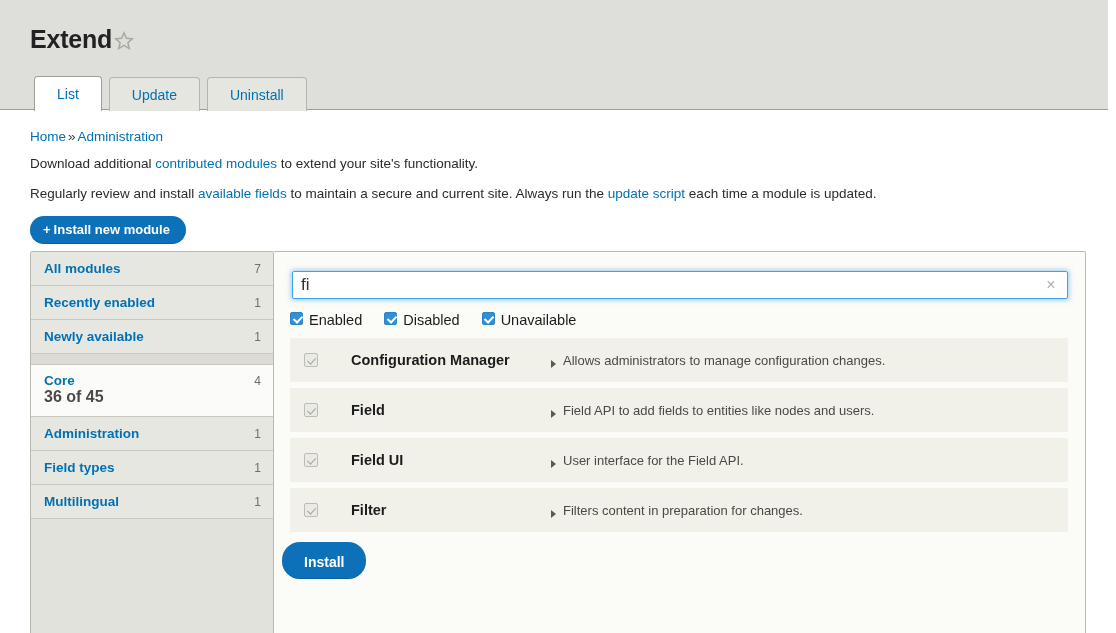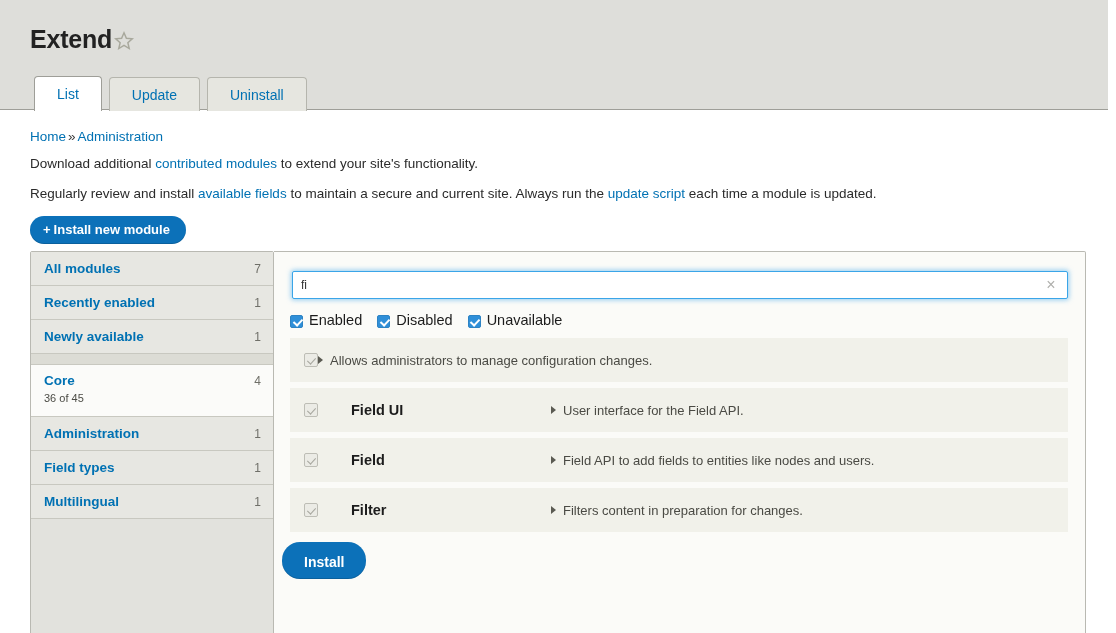--- a/index.html
+++ b/index.html
@@ -107,56 +107,56 @@
   .side-item .label { font-size:13.5px; font-weight:bold; color:#0071b3; }
   .side-item .count { font-size:12px; color:#6f6f68; }
   .side-gap { height:11px; background:#dcdcd5; border-bottom:1px solid #c8c8c0; }
   .side-item.active {
     background:#fbfbf9;
     height:52px;
     align-items:flex-start;
     padding-top:8px;
   }
   .side-item.active .label { display:block; }
-  .side-item.active .sub { font-size:11px; color:#4b4b45; font-weight:normal; margin-top:18px; }
+  .side-item.active .sub { font-size:16px; color:#4b4b45; font-weight:bold; margin-top:18px; }
   .side-item.active .count { margin-top:1px; }
   .side-fill { background:#e2e2dd; height:100px; }
 
   
   .pane {
     position:absolute; left:244px; top:0;
     width:812px; height:464px;
     background:#fbfbf8;
     border:1px solid #b9b9b2;
     border-left:none;
     border-radius:0 2px 2px 0;
   }
 
   .search-wrap { position:absolute; left:18px; top:19px; width:776px; height:28px; }
   .search-input {
     width:100%; height:28px;
     border:1px solid #3aa5e8;
     border-radius:2px;
     background:#fff;
-    font-size:12px; color:#333;
+    font-size:17px; color:#333;
     padding: 0 20px 0 8px;
     outline:none;
     box-shadow: 0 0 5px 1px rgba(60,165,235,0.55);
     font-family:"Liberation Sans", sans-serif;
   }
   .search-clear {
     position:absolute; right:8px; top:5px;
     width:18px; height:18px;
     color:#b0b0ad; font-size:16px; line-height:18px; text-align:center;
     cursor:pointer; background:none; border:none; padding:0;
     font-family:"Liberation Sans", sans-serif;
   }
 
   .filters { position:absolute; left:16px; top:60px; display:flex; align-items:center; }
-  .filter-opt { display:flex; align-items:flex-end; margin-right:15px; cursor:pointer; }
+  .filter-opt { display:flex; align-items:flex-start; margin-right:22px; cursor:pointer; }
   .cb-blue {
     width:13px; height:13px; border-radius:2px;
     background:#2f8fd8; border:1px solid #2d83c4;
     position:relative; flex:none;
   }
   .cb-blue::after {
     content:""; position:absolute; left:3.5px; top:1px;
     width:4px; height:7px; border:solid #fff;
     border-width:0 2px 2px 0; transform: rotate(43deg);
   }
@@ -176,21 +176,21 @@
   }
   .cb-dis::after {
     content:""; position:absolute; left:4px; top:1.5px;
     width:4px; height:7px; border:solid #a6a69e;
     border-width:0 1.5px 1.5px 0; transform: rotate(43deg);
   }
   .mname {
     margin-left:33px; width:200px; flex:none;
     font-size:14.5px; font-weight:bold; color:#1c1c1c;
   }
-  .mdesc { display:flex; align-items:center; font-size:13px; color:#4a4a44; }
+  .mdesc { display:flex; align-items:flex-end; font-size:13px; color:#4a4a44; }
   .tri {
     width:0; height:0; flex:none;
     border-left:5px solid #5a5a52;
     border-top:4px solid transparent;
     border-bottom:4px solid transparent;
     margin-right:7px;
     cursor:pointer;
   }
 
   .install-btn {
@@ -298,43 +298,44 @@
           </label>
           <label class="filter-opt">
             <span class="cb-blue"></span>
             <span class="ftext">Unavailable</span>
           </label>
         </div>
 
         <div class="rows">
           <div class="mrow">
             <span class="cb-dis"></span>
+            <span class="mname">Configuration Manager</span>
             <span class="mdesc">
               <span class="tri"></span>
               <span>Allows administrators to manage configuration changes.</span>
+            </span>
+          </div>
+          <div class="mrow">
+            <span class="cb-dis"></span>
+            <span class="mname">Field</span>
+            <span class="mdesc">
+              <span class="tri"></span>
+              <span>Field API to add fields to entities like nodes and users.</span>
             </span>
           </div>
           <div class="mrow">
             <span class="cb-dis"></span>
             <span class="mname">Field UI</span>
             <span class="mdesc">
               <span class="tri"></span>
               <span>User interface for the Field API.</span>
             </span>
           </div>
           <div class="mrow">
             <span class="cb-dis"></span>
-            <span class="mname">Field</span>
-            <span class="mdesc">
-              <span class="tri"></span>
-              <span>Field API to add fields to entities like nodes and users.</span>
-            </span>
-          </div>
-          <div class="mrow">
-            <span class="cb-dis"></span>
             <span class="mname">Filter</span>
             <span class="mdesc">
               <span class="tri"></span>
               <span>Filters content in preparation for changes.</span>
             </span>
           </div>
         </div>
 
         <button class="install-btn">Install</button>
       </div>

